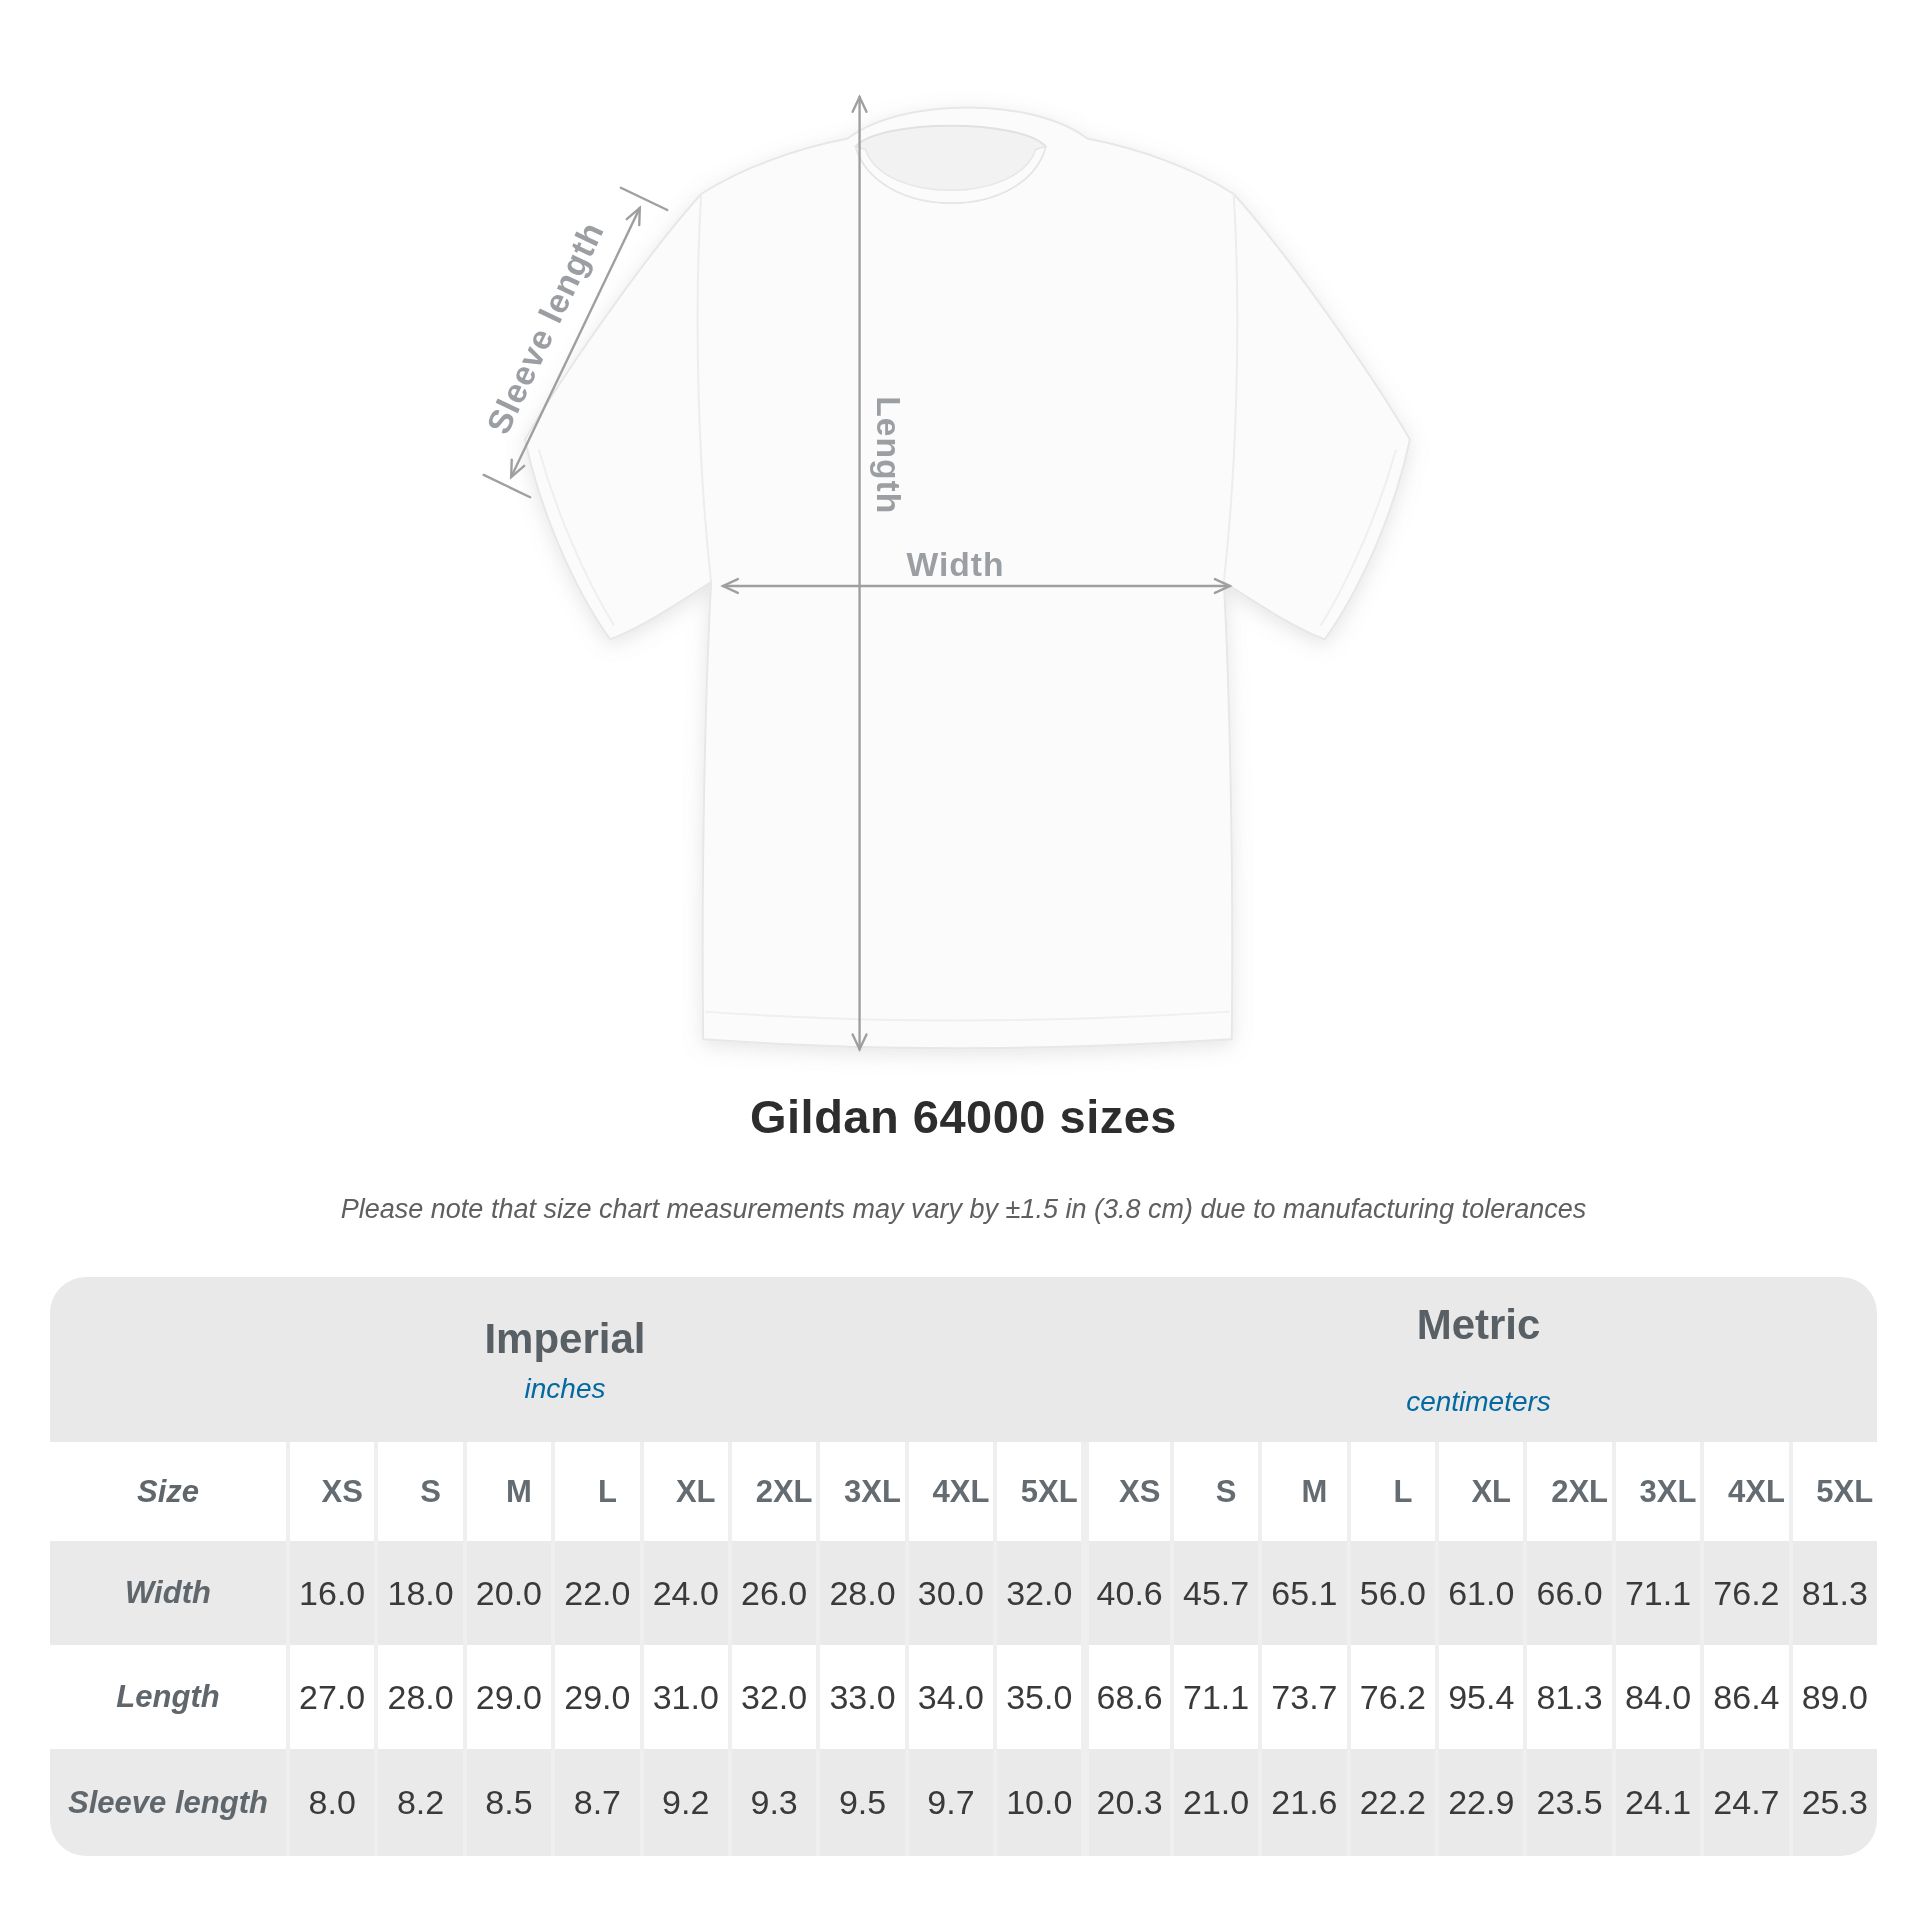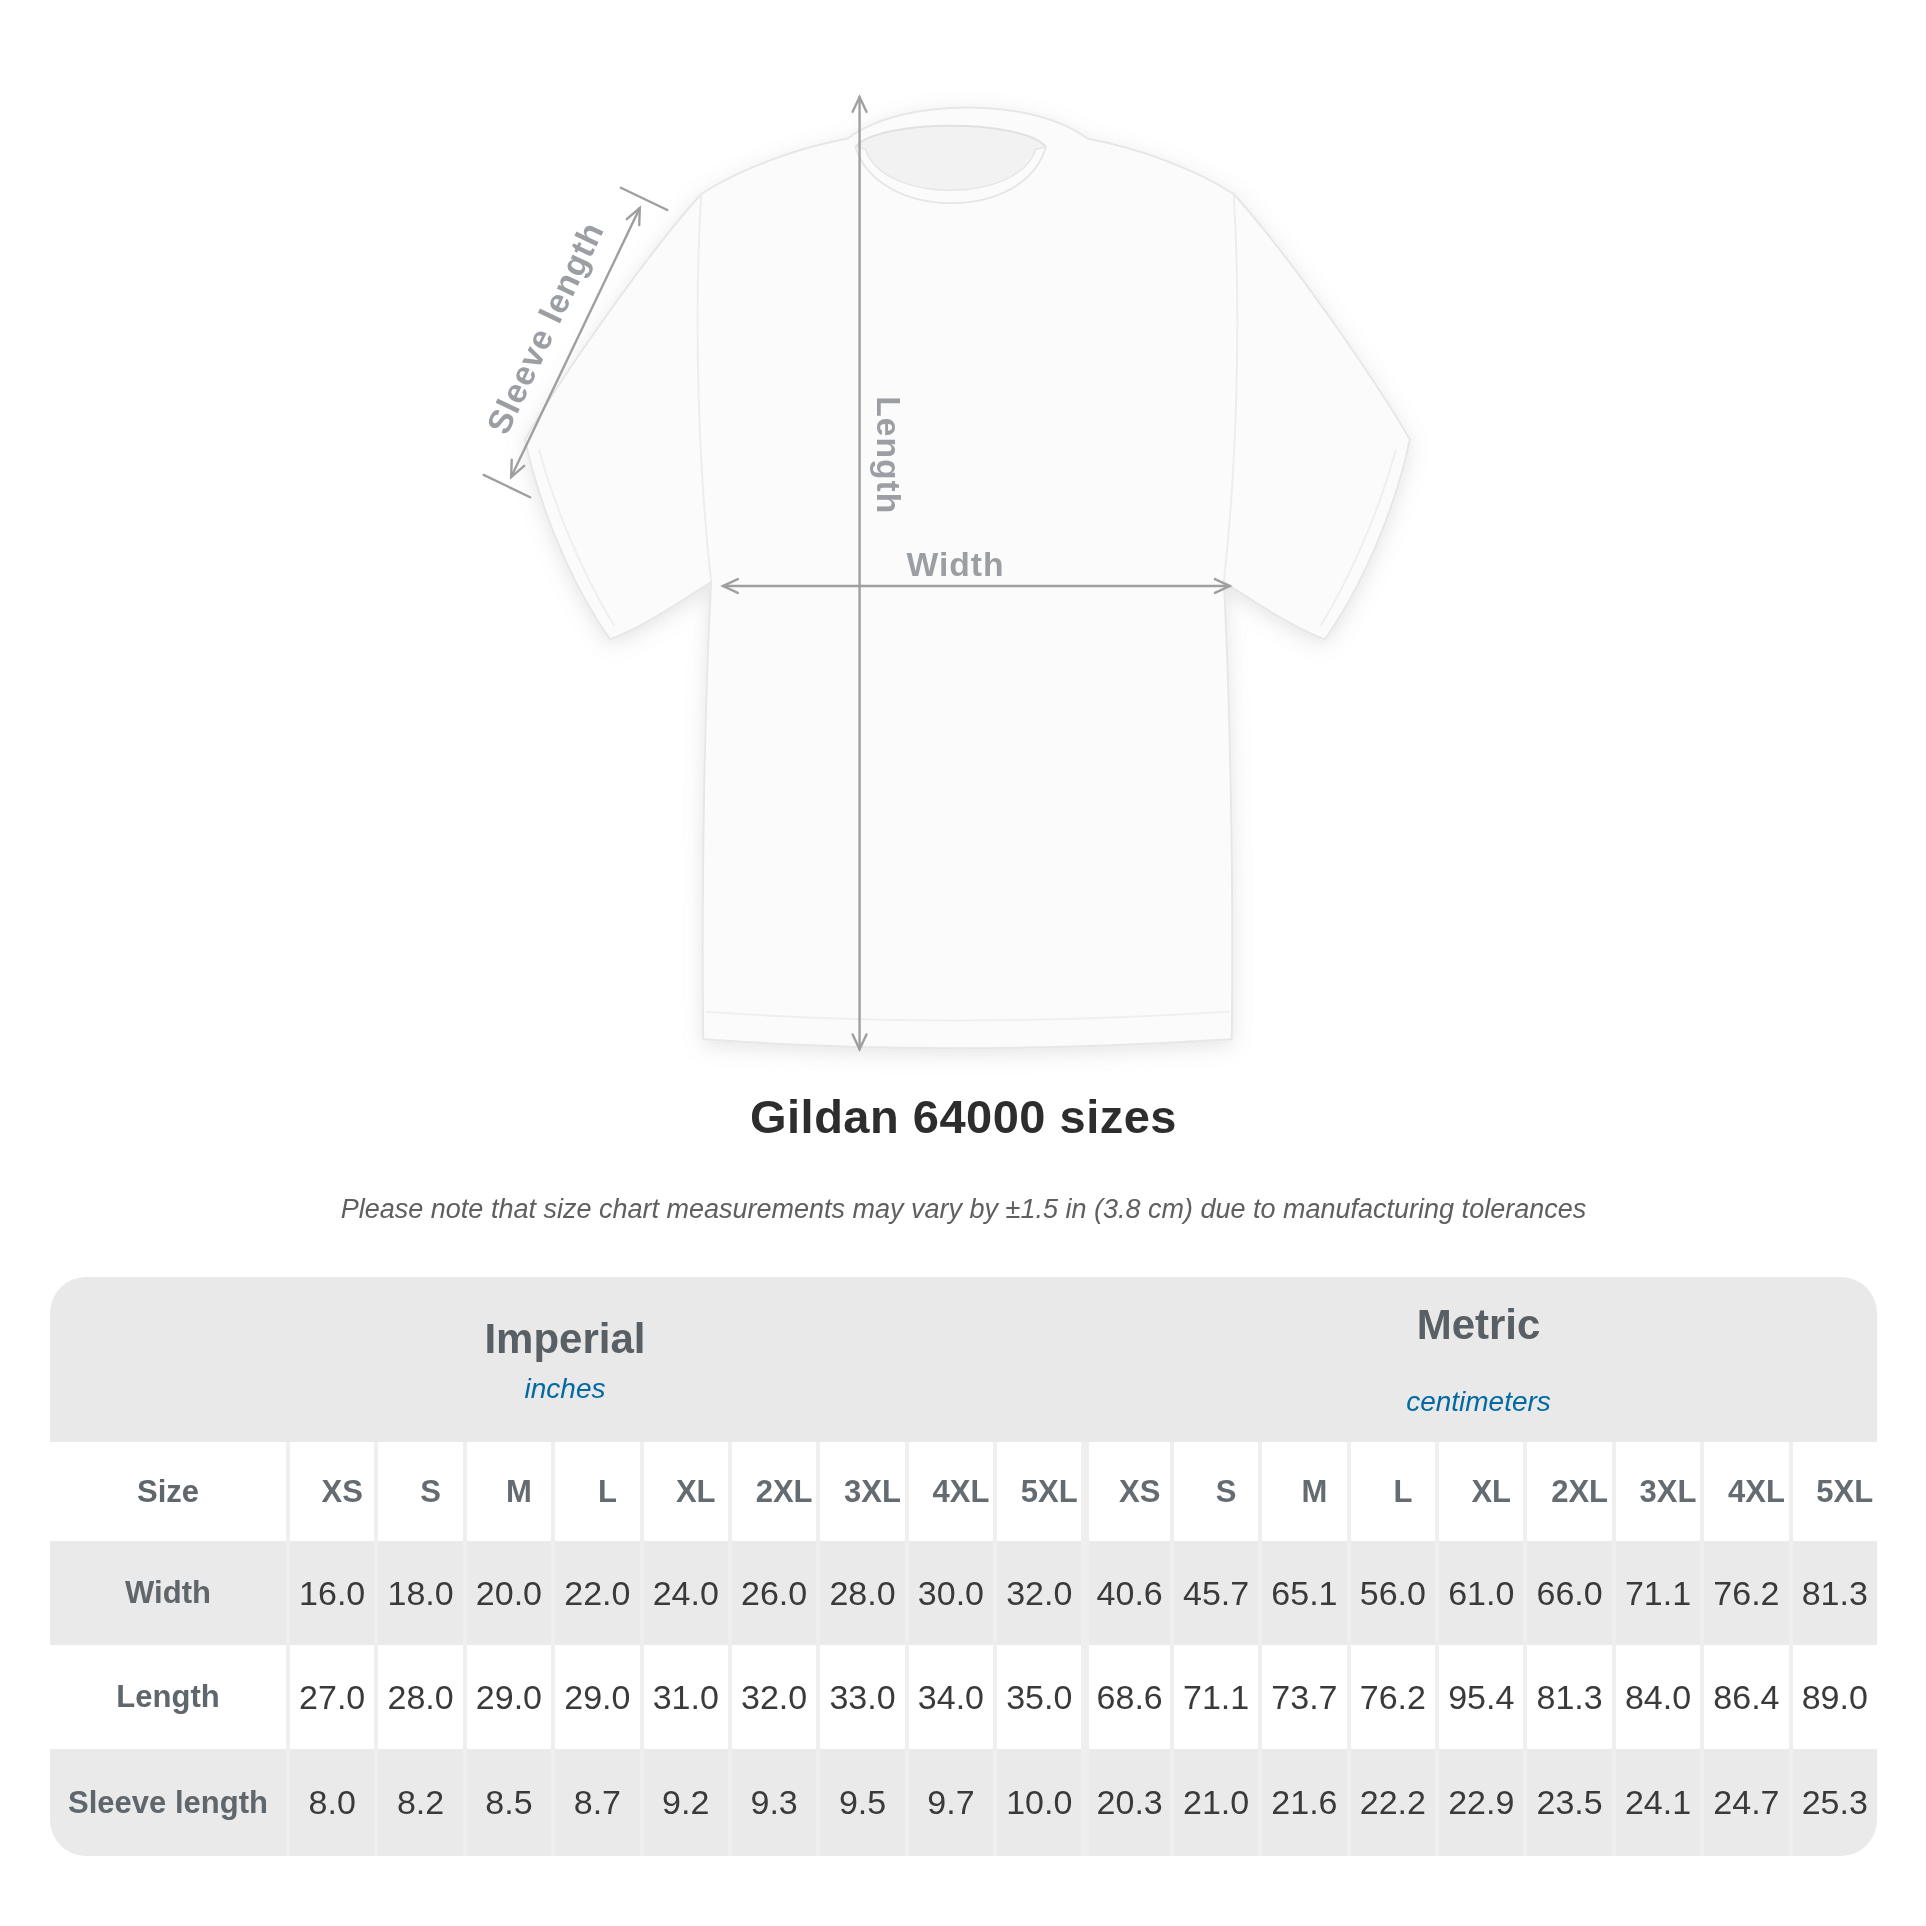--- a/index.html
+++ b/index.html
@@ -38,21 +38,21 @@
   .trow{display:grid;grid-template-columns:236px repeat(18,1fr);}
   .trow.sizes{height:99px;background:#ffffff;}
   .trow.r-width{height:104px;background:#eaeaea;}
   .trow.r-length{height:104px;background:#ffffff;}
   .trow.r-sleeve{height:107px;background:#eaeaea;}
 
   .cell{
     display:flex;align-items:center;justify-content:center;
     font-size:34px;color:#3a3a3a;border-left:4px solid #efefef;
   }
-  .cell.rowlabel{border-left:none;font-weight:bold;color:#5f666c;font-size:31px;}
+  .cell.rowlabel{border-left:none;font-weight:bold;color:#5f666c;font-size:31px;font-style:italic;}
   .cell.sizehdr{font-weight:bold;color:#646b71;font-size:31px;padding-left:20px;}
   .cell.md{border-left-width:8px;}
 </style>
 </head>
 <body>
 
 <div class="page">
 
   <svg class="diagram-svg" width="1927" height="1267" viewBox="0 0 1946 1280">
     <defs>

